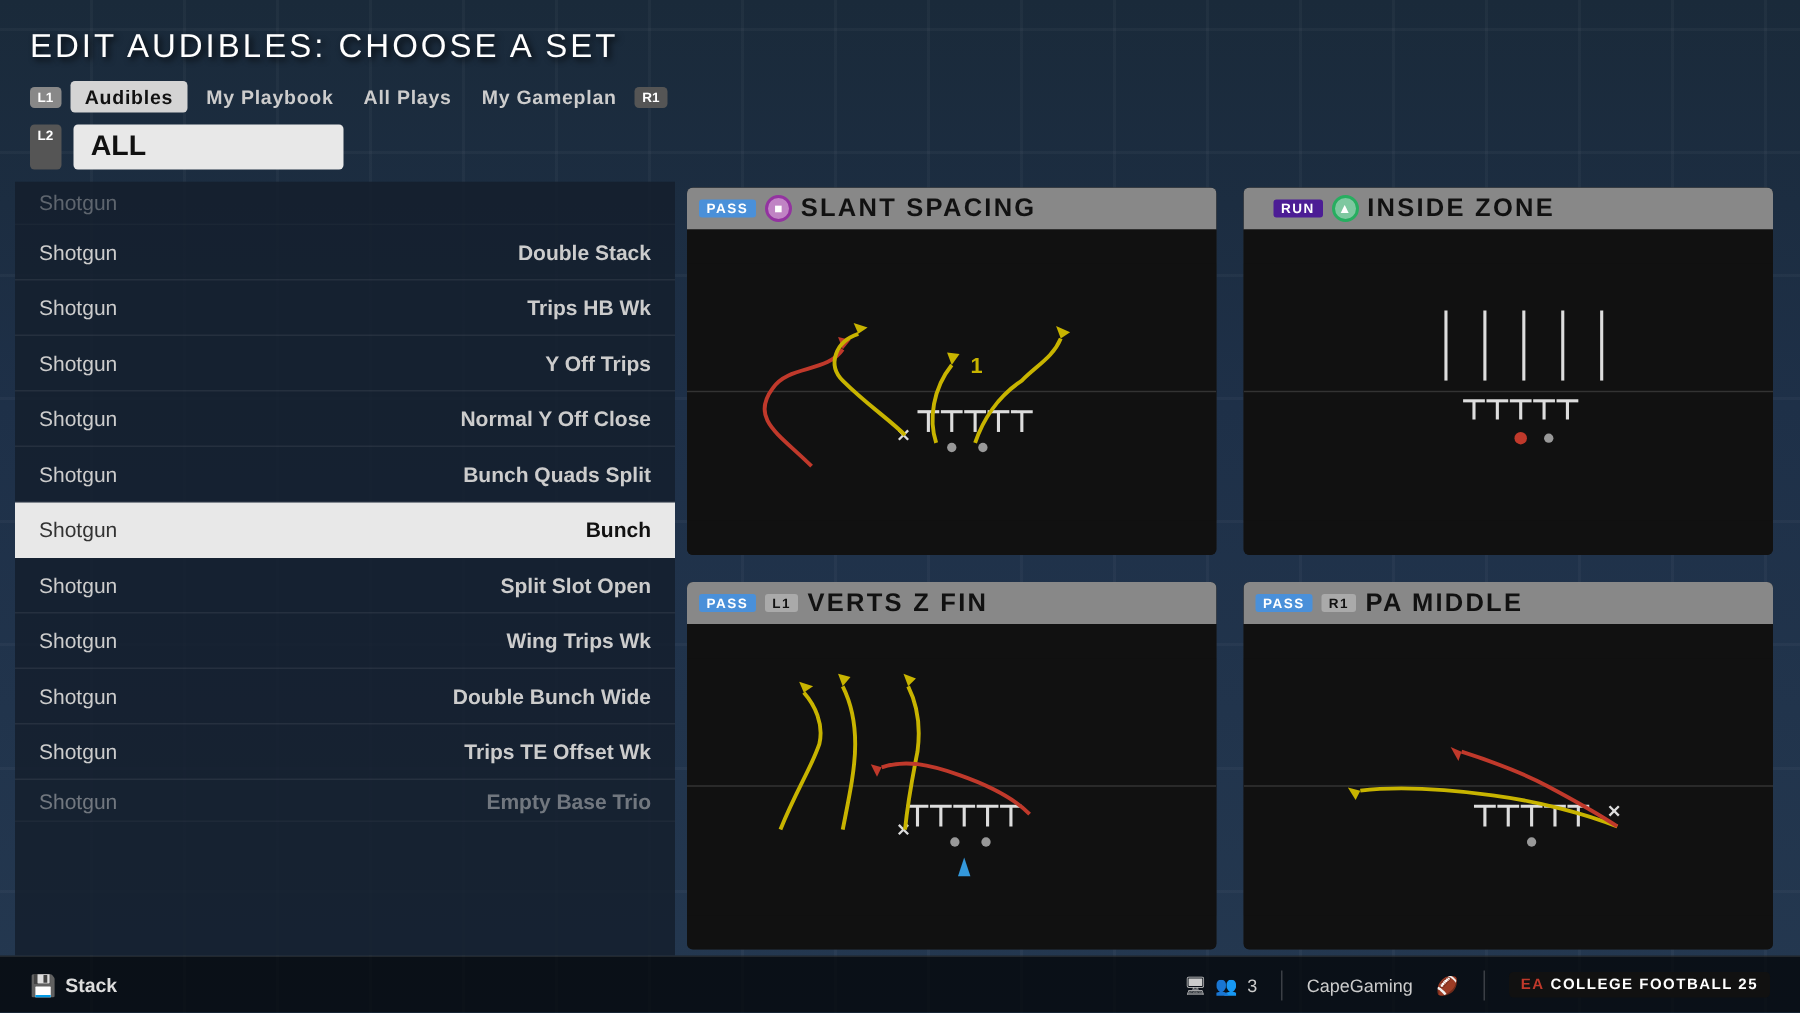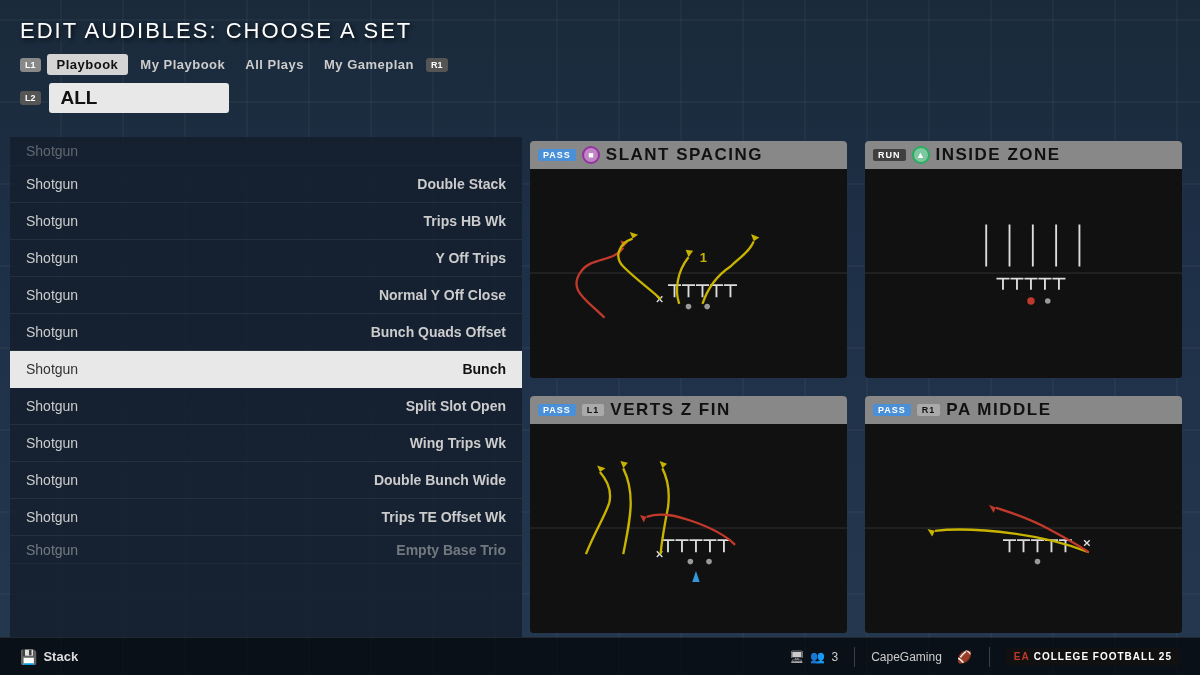--- a/index.html
+++ b/index.html
@@ -80,23 +80,22 @@
     .tab-item.active {
       background: #d4d4d4;
       color: #111;
       border-radius: 3px;
       padding: 3px 10px;
     }
 
     
     .filter-bar {
       display: flex;
-      align-items: center;
       gap: 6px;
-      margin-bottom: 16px;
+      margin-bottom: 0;
     }
     .filter-select {
       background: #e8e8e8;
       color: #111;
       font-size: 19px;
       font-weight: 700;
       padding: 4px 12px;
       border-radius: 3px;
       min-width: 180px;
       border: none;
@@ -105,21 +104,21 @@
     
     .content-area {
       display: flex;
       flex: 1;
       gap: 0;
       padding: 0 10px;
     }
 
     
     .play-list {
-      width: 512px;
+      width: 440px;
       flex-shrink: 0;
       overflow: hidden;
     }
     .play-list-inner {
       background: rgba(20,30,45,0.85);
       height: 100%;
       overflow: hidden;
     }
     .play-item {
       display: flex;
@@ -173,21 +172,21 @@
     }
     .play-type-badge {
       font-size: 9px;
       font-weight: 900;
       padding: 1px 5px;
       border-radius: 2px;
       text-transform: uppercase;
       letter-spacing: 1px;
     }
     .pass-badge { background: #4a90d9; color: #fff; }
-    .run-badge { background: #404040; color: #fff; }
+    .run-badge { background: #4c1d95; color: #fff; margin-left: 12px; }
     .play-card-title {
       font-size: 17px;
       font-weight: 900;
       letter-spacing: 1.5px;
       text-transform: uppercase;
       color: #111;
     }
     .play-card-icon {
       width: 18px;
       height: 18px;
@@ -268,21 +267,21 @@
 
 <div class="bg-field"></div>
 
 <div class="main-container">
 
   <div class="header">
     <div class="page-title">EDIT AUDIBLES: CHOOSE A SET</div>
 
     <div class="tab-bar">
       <span class="tab-badge active">L1</span>
-      <div class="tab-item active">Playbook</div>
+      <div class="tab-item active">Audibles</div>
       <div class="tab-item">My Playbook</div>
       <div class="tab-item">All Plays</div>
       <div class="tab-item">My Gameplan</div>
       <span class="tab-badge">R1</span>
     </div>
 
     <div class="filter-bar">
       <span class="tab-badge">L2</span>
       <div class="filter-select">ALL</div>
     </div>
@@ -308,21 +307,21 @@
         <div class="play-item">
           <span class="formation">Shotgun</span>
           <span class="play-name">Y Off Trips</span>
         </div>
         <div class="play-item">
           <span class="formation">Shotgun</span>
           <span class="play-name">Normal Y Off Close</span>
         </div>
         <div class="play-item">
           <span class="formation">Shotgun</span>
-          <span class="play-name">Bunch Quads Offset</span>
+          <span class="play-name">Bunch Quads Split</span>
         </div>
         <div class="play-item selected">
           <span class="formation">Shotgun</span>
           <span class="play-name">Bunch</span>
         </div>
         <div class="play-item">
           <span class="formation">Shotgun</span>
           <span class="play-name">Split Slot Open</span>
         </div>
         <div class="play-item">

